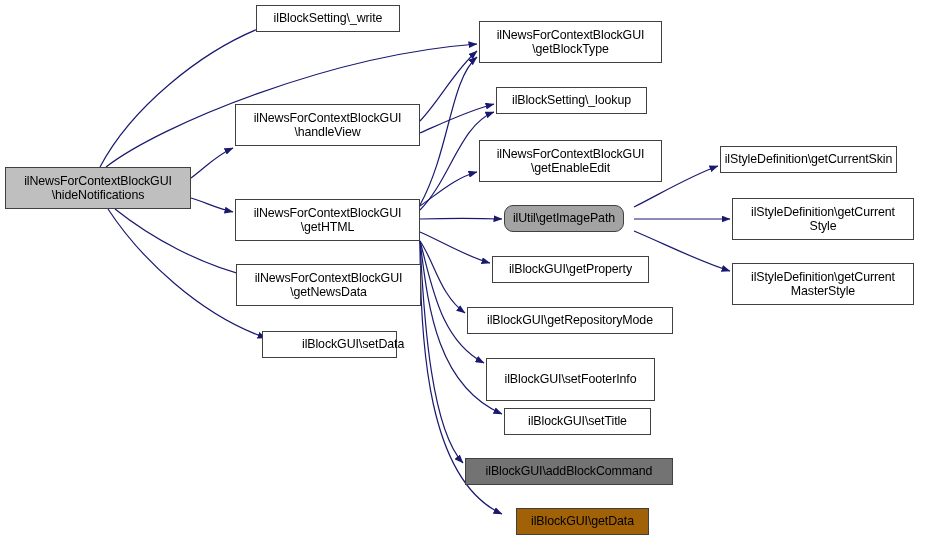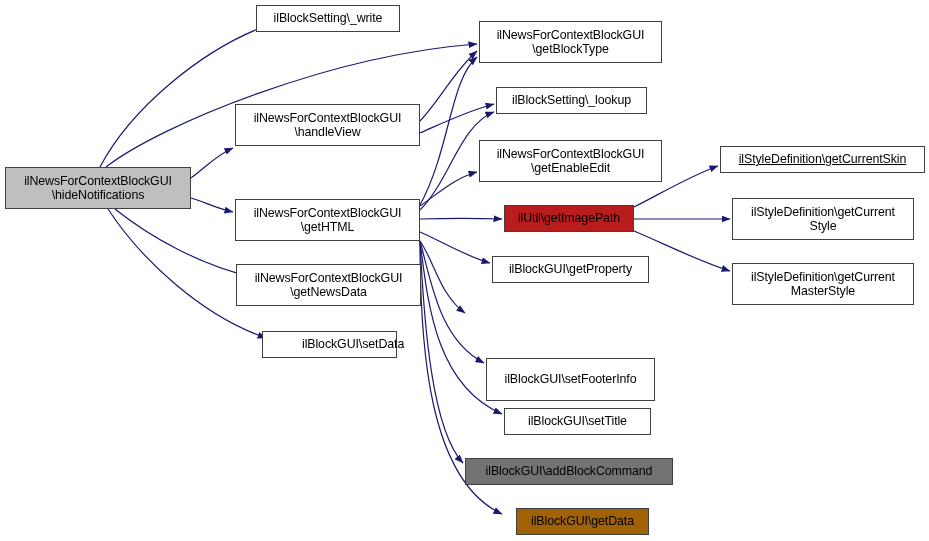--- a/index.html
+++ b/index.html
@@ -97,31 +97,32 @@
       <div class="node highlight" style="left: 5px; top: 167px; width: 186px; height: 42px; border-color: rgb(64, 64, 64); background: rgb(191, 191, 191);"><span class="node-label">ilNewsForContextBlockGUI
 \hideNotifications</span></div>
       <div class="node" style="left: 256px; top: 5px; width: 144px; height: 27px; border-color: rgb(64, 64, 64); background: rgb(255, 255, 255);"><span class="node-label">ilBlockSetting\_write</span></div>
       <div class="node" style="left: 479px; top: 21px; width: 183px; height: 42px; border-color: rgb(64, 64, 64); background: rgb(255, 255, 255);"><span class="node-label">ilNewsForContextBlockGUI
 \getBlockType</span></div>
       <div class="node" style="left: 496px; top: 87px; width: 151px; height: 27px; border-color: rgb(64, 64, 64); background: rgb(255, 255, 255);"><span class="node-label">ilBlockSetting\_lookup</span></div>
       <div class="node" style="left: 235px; top: 104px; width: 185px; height: 42px; border-color: rgb(64, 64, 64); background: rgb(255, 255, 255);"><span class="node-label">ilNewsForContextBlockGUI
 \handleView</span></div>
       <div class="node" style="left: 479px; top: 140px; width: 183px; height: 42px; border-color: rgb(64, 64, 64); background: rgb(255, 255, 255);"><span class="node-label">ilNewsForContextBlockGUI
 \getEnableEdit</span></div>
-      <div class="node" style="left: 720px; top: 146px; width: 205px; height: 27px; border-color: rgb(64, 64, 64); background: rgb(255, 255, 255); text-decoration: underline;"><span class="node-label">ilStyleDefinition\getCurrentSkin</span></div>
+      <div class="node" style="left: 720px; top: 146px; width: 177px; height: 27px; border-color: rgb(64, 64, 64); background: rgb(255, 255, 255);"><span class="node-label">ilStyleDefinition\getCurrentSkin</span></div>
       <div class="node" style="left: 235px; top: 199px; width: 185px; height: 42px; border-color: rgb(64, 64, 64); background: rgb(255, 255, 255);"><span class="node-label">ilNewsForContextBlockGUI
 \getHTML</span></div>
-      <div class="node" style="left: 504px; top: 205px; width: 130px; height: 27px; border-color: rgb(64, 64, 64); background: #b91c1c;"><span class="node-label">ilUtil\getImagePath</span></div>
+      <div class="node" style="left: 504px; top: 205px; width: 120px; height: 27px; border-color: rgb(64, 64, 64); background: #a3a3a3; border-radius: 9px;"><span class="node-label">ilUtil\getImagePath</span></div>
       <div class="node" style="left: 732px; top: 198px; width: 182px; height: 42px; border-color: rgb(64, 64, 64); background: rgb(255, 255, 255);"><span class="node-label">ilStyleDefinition\getCurrent
 Style</span></div>
       <div class="node" style="left: 492px; top: 256px; width: 157px; height: 27px; border-color: rgb(64, 64, 64); background: rgb(255, 255, 255);"><span class="node-label">ilBlockGUI\getProperty</span></div>
       <div class="node" style="left: 236px; top: 264px; width: 185px; height: 42px; border-color: rgb(64, 64, 64); background: rgb(255, 255, 255);"><span class="node-label">ilNewsForContextBlockGUI
 \getNewsData</span></div>
       <div class="node" style="left: 732px; top: 263px; width: 182px; height: 42px; border-color: rgb(64, 64, 64); background: rgb(255, 255, 255);"><span class="node-label">ilStyleDefinition\getCurrent
 MasterStyle</span></div>
+      <div class="node" style="left: 467px; top: 307px; width: 206px; height: 27px; border-color: rgb(64, 64, 64); background: rgb(255, 255, 255);"><span class="node-label">ilBlockGUI\getRepositoryMode</span></div>
       <div class="node" style="left: 262px; top: 331px; width: 135px; height: 27px; border-color: rgb(64, 64, 64); background: rgb(255, 255, 255); padding-left: 39px;"><span class="node-label">ilBlockGUI\setData</span></div>
       <div class="node" style="left: 486px; top: 358px; width: 169px; height: 43px; border-color: rgb(64, 64, 64); background: rgb(255, 255, 255);"><span class="node-label">ilBlockGUI\setFooterInfo</span></div>
       <div class="node" style="left: 504px; top: 408px; width: 147px; height: 27px; border-color: rgb(64, 64, 64); background: rgb(255, 255, 255);"><span class="node-label">ilBlockGUI\setTitle</span></div>
       <div class="node" style="left: 465px; top: 458px; width: 208px; height: 27px; border-color: rgb(64, 64, 64); background: #737373;"><span class="node-label">ilBlockGUI\addBlockCommand</span></div>
       <div class="node" style="left: 504px; top: 508px; width: 133px; height: 27px; border-color: rgb(64, 64, 64); background: #a16207; margin-left: 12px;"><span class="node-label">ilBlockGUI\getData</span></div>
     </div>
 
 </div>
 
 </body></html>

